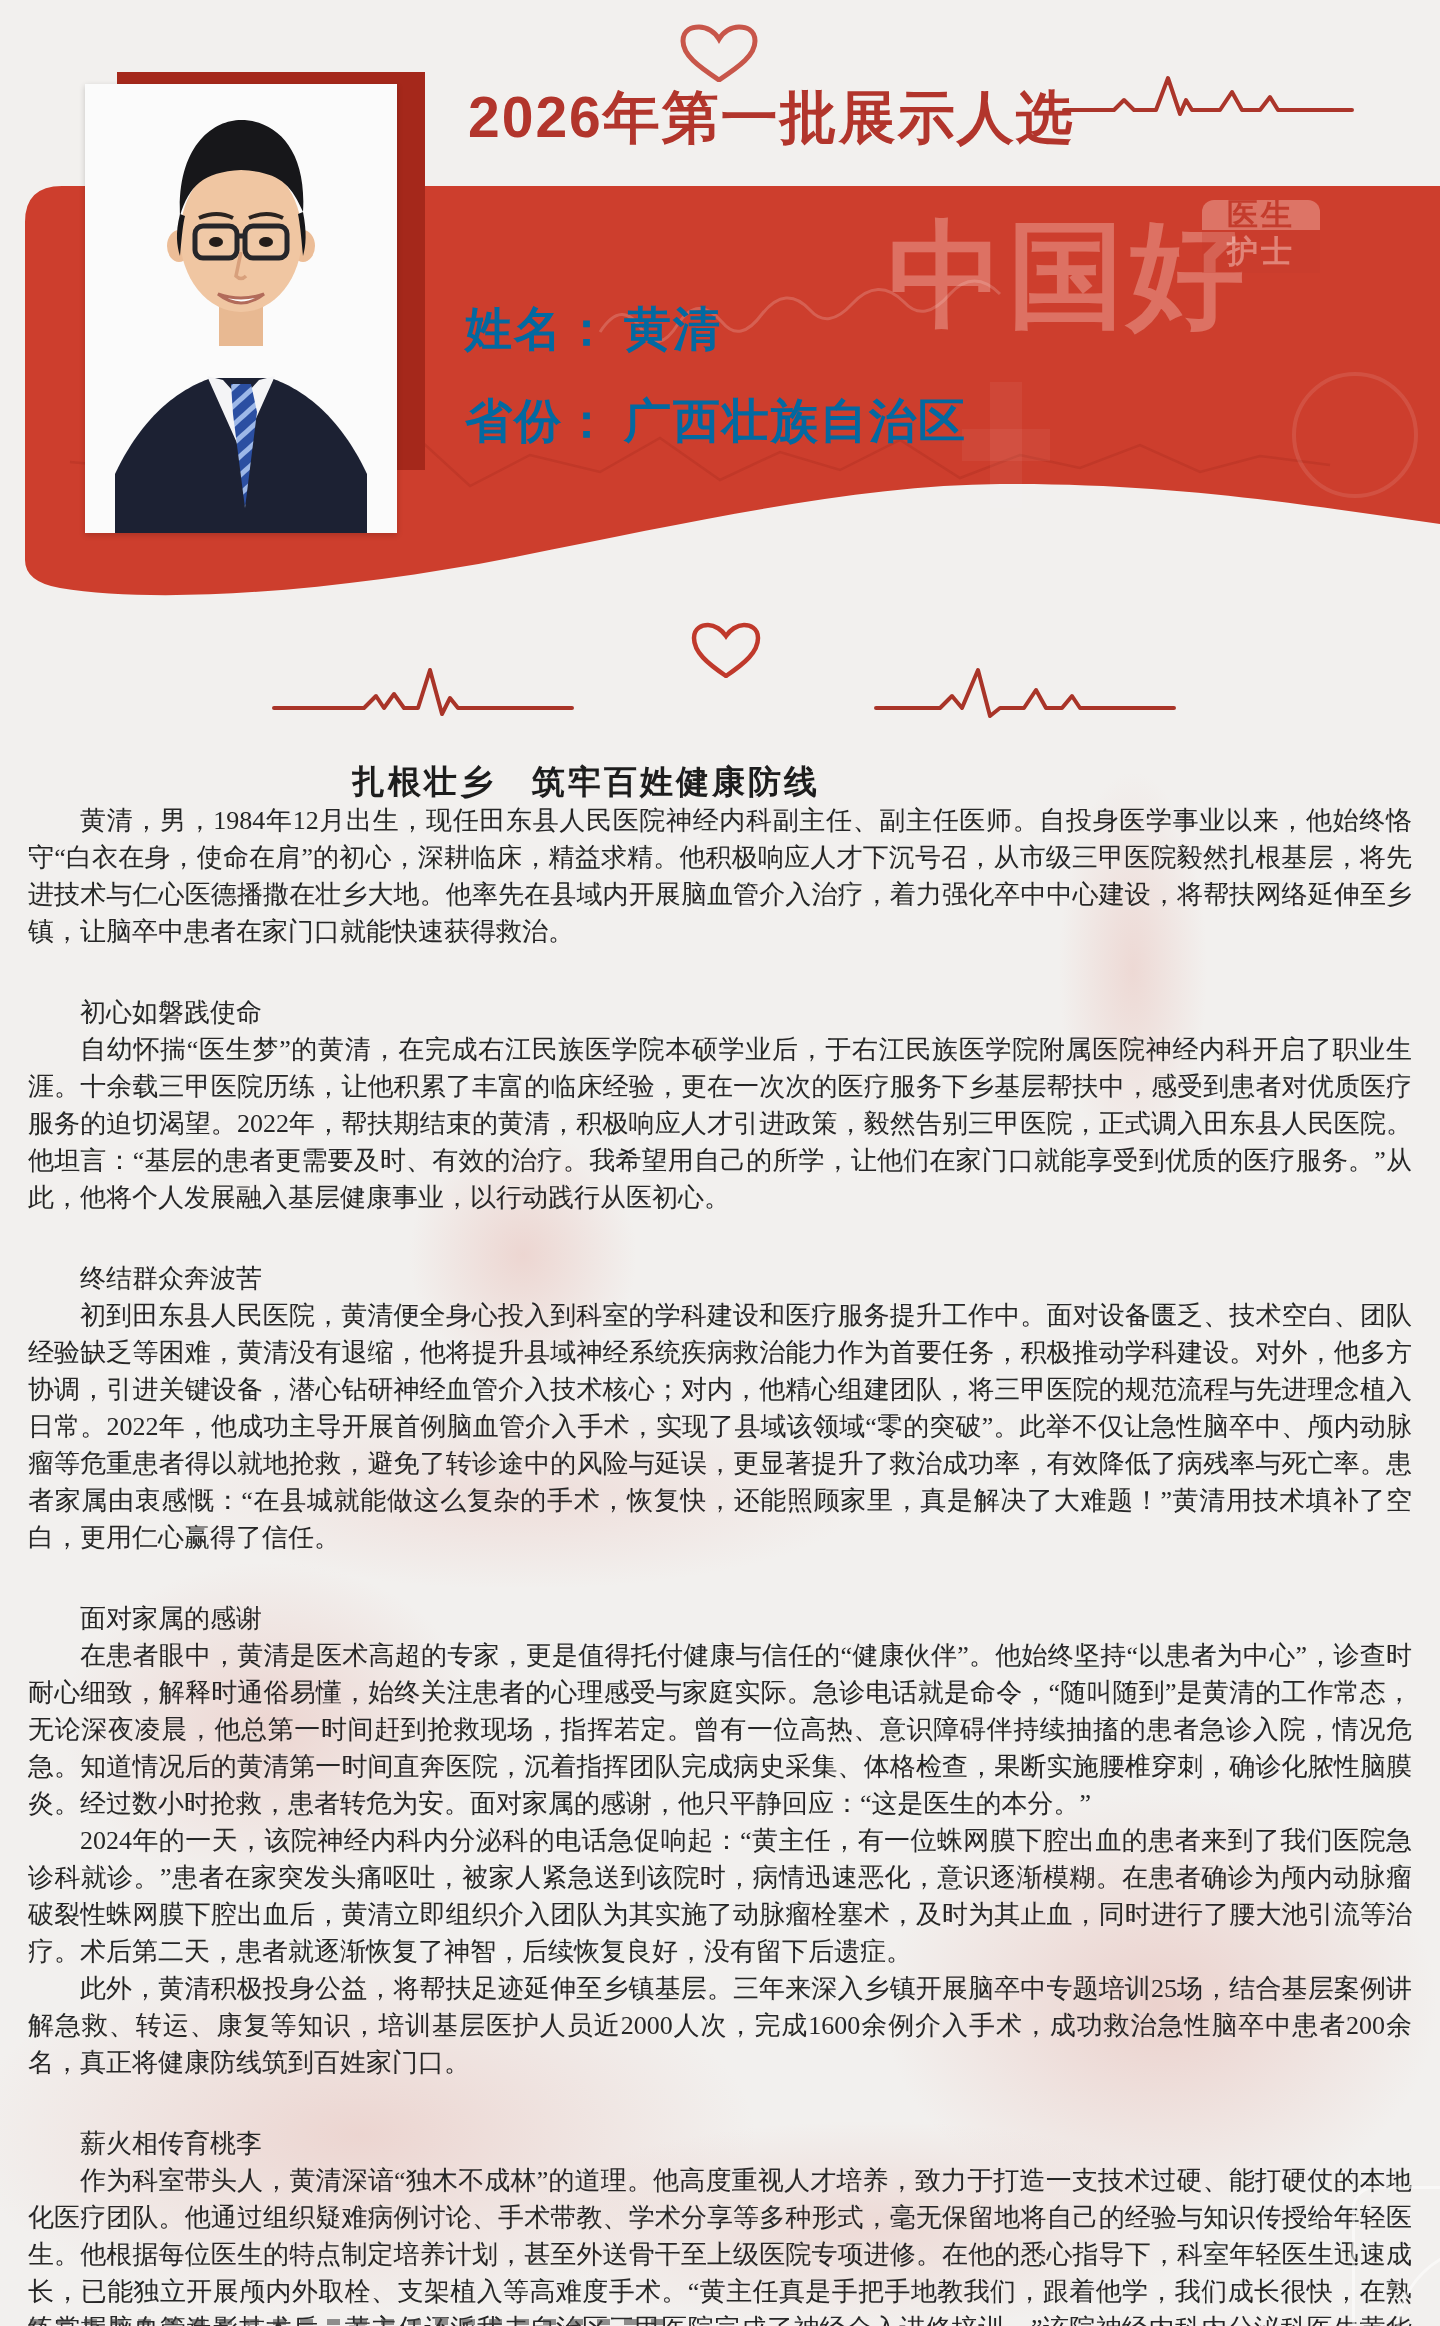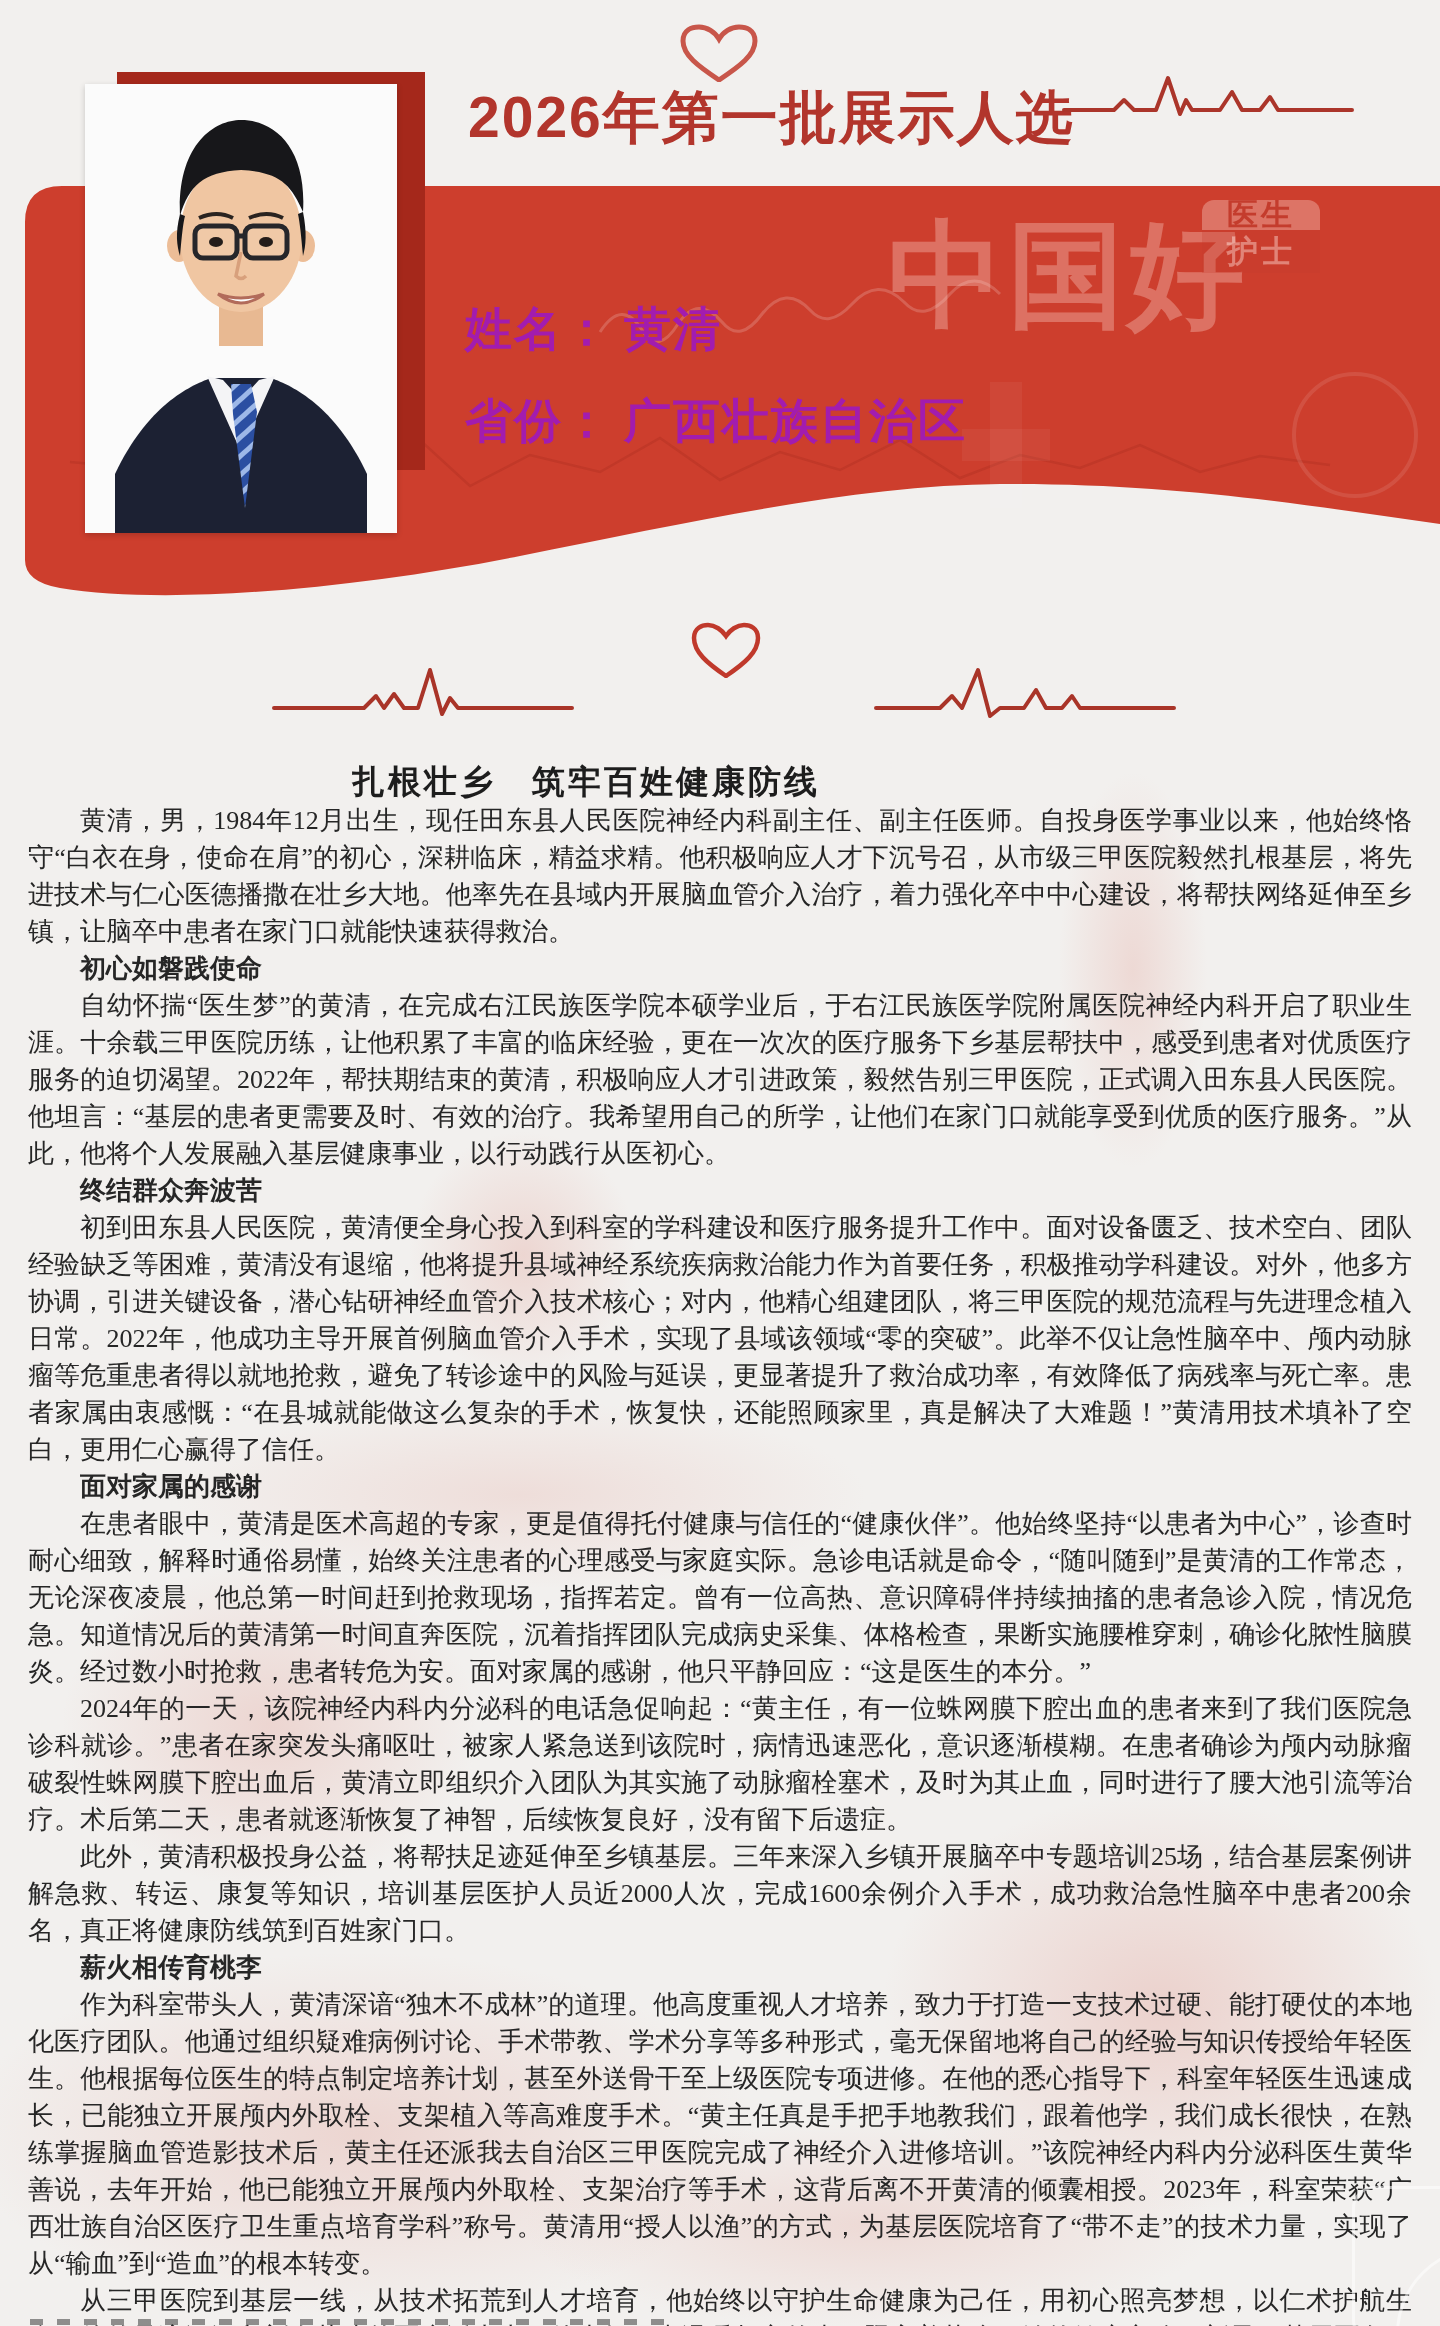--- a/index.html
+++ b/index.html
@@ -8,21 +8,21 @@
   .abs{position:absolute;}
 
   
   .red-panel-svg{left:0;top:0;width:1440px;height:660px;}
   .photo-backdrop{left:117px;top:72px;width:308px;height:398px;background:#a5281b;}
   .portrait{left:85px;top:84px;width:312px;height:449px;background:#fbfbfb;box-shadow:0 2px 6px rgba(0,0,0,.18);}
   .portrait svg{display:block;width:100%;height:100%;}
   .page-title{left:468px;top:80px;font-size:57px;font-weight:700;color:#b2352c;letter-spacing:2px;white-space:nowrap;}
   .heart-top{left:676px;top:24px;width:86px;height:58px;}
   .ekg-top{left:1062px;top:72px;width:292px;height:52px;}
-  .field-row{left:465px;height:60px;color:#a21caf;font-size:47px;font-weight:600;letter-spacing:2px;white-space:nowrap;display:flex;gap:12px;}
+  .field-row{left:465px;height:60px;color:#0369a1;font-size:47px;font-weight:600;letter-spacing:2px;white-space:nowrap;display:flex;gap:12px;}
   .field-row.r1{top:298px;}
   .field-row.r2{top:390px;}
   
   .wm-main{left:888px;top:198px;font-size:116px;font-weight:700;color:rgba(255,219,208,0.33);letter-spacing:4px;white-space:nowrap;}
   .wm-badge{left:1202px;top:200px;width:118px;height:86px;border-radius:12px;overflow:hidden;opacity:.42;}
   .wm-badge .t{height:30px;background:rgba(255,232,226,0.75);color:rgba(178,44,30,0.9);font-size:31px;font-weight:700;
                display:flex;align-items:center;justify-content:center;letter-spacing:3px;}
   .wm-badge .b{height:43px;background:rgba(196,62,46,0.65);color:rgba(255,238,233,0.95);font-size:31px;font-weight:700;
                display:flex;align-items:center;justify-content:center;letter-spacing:3px;}
   .wm-cross{left:962px;top:382px;width:88px;height:126px;opacity:.5;}
@@ -35,21 +35,21 @@
   .ekg-mid.l{left:272px;}
   .ekg-mid.r{left:874px;}
   .section-heading{left:0;top:674px;width:1440px;text-align:center;font-size:55px;font-weight:700;color:#c13a2b;letter-spacing:8px;}
   .section-subtitle{left:0;top:760px;width:1172px;text-align:center;font-size:33px;font-weight:700;color:#1d1d1d;
                     font-family:"Liberation Serif","DejaVu Serif",serif;letter-spacing:3px;}
 
   
   .article{left:28px;top:802px;width:1384px;font-family:"Liberation Serif","DejaVu Serif",serif;
            font-size:26px;line-height:37px;color:#262626;text-align:justify;}
   .article p{margin:0;text-indent:2em;}
-  .article p.hd{font-weight:700;}
+  .article p.hd{font-weight:400;margin-top:44px;}
 
   
   .blob{pointer-events:none;border-radius:50%;}
   .bottom-logo-sq{left:1352px;top:2186px;width:160px;height:150px;border:3px solid rgba(255,255,255,0.55);border-radius:22px;}
   .bottom-logo-ci{left:1396px;top:2246px;width:170px;height:170px;border:3px solid rgba(255,255,255,0.5);border-radius:50%;}
   .clipped-next-line{left:30px;top:2319px;width:640px;height:6px;opacity:.55;
       background:repeating-linear-gradient(90deg,#3c3c3c 0 13px,transparent 13px 27px);}
 </style>
 </head>
 <body>

